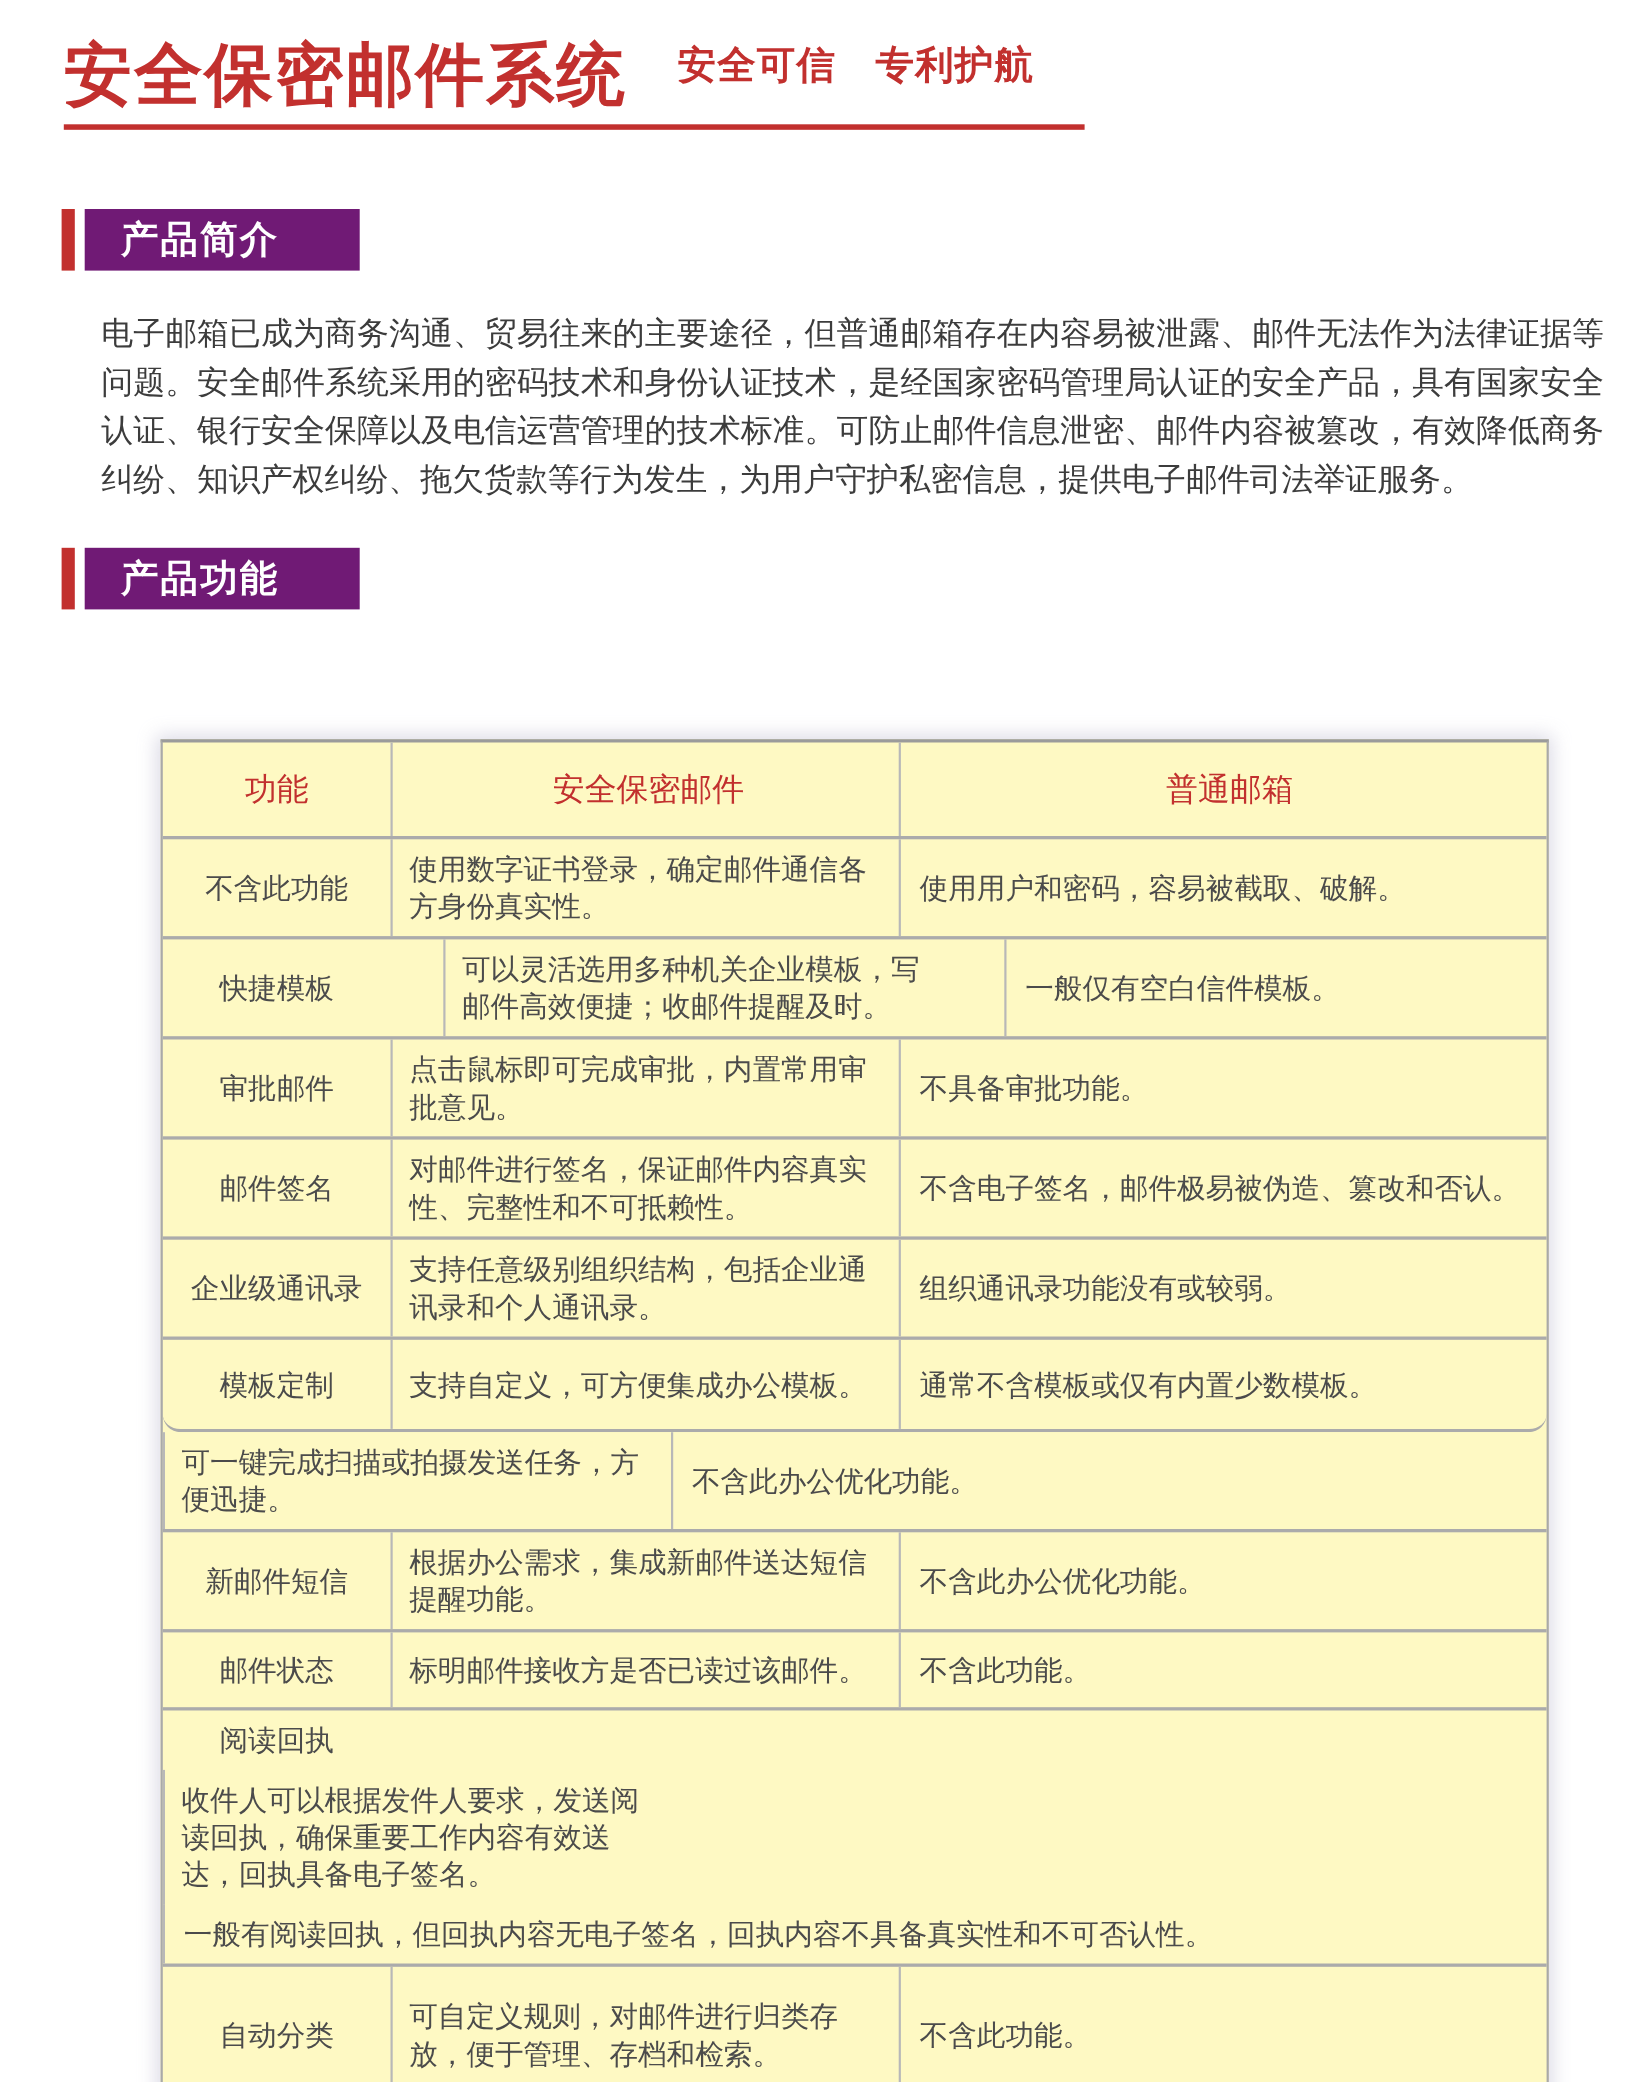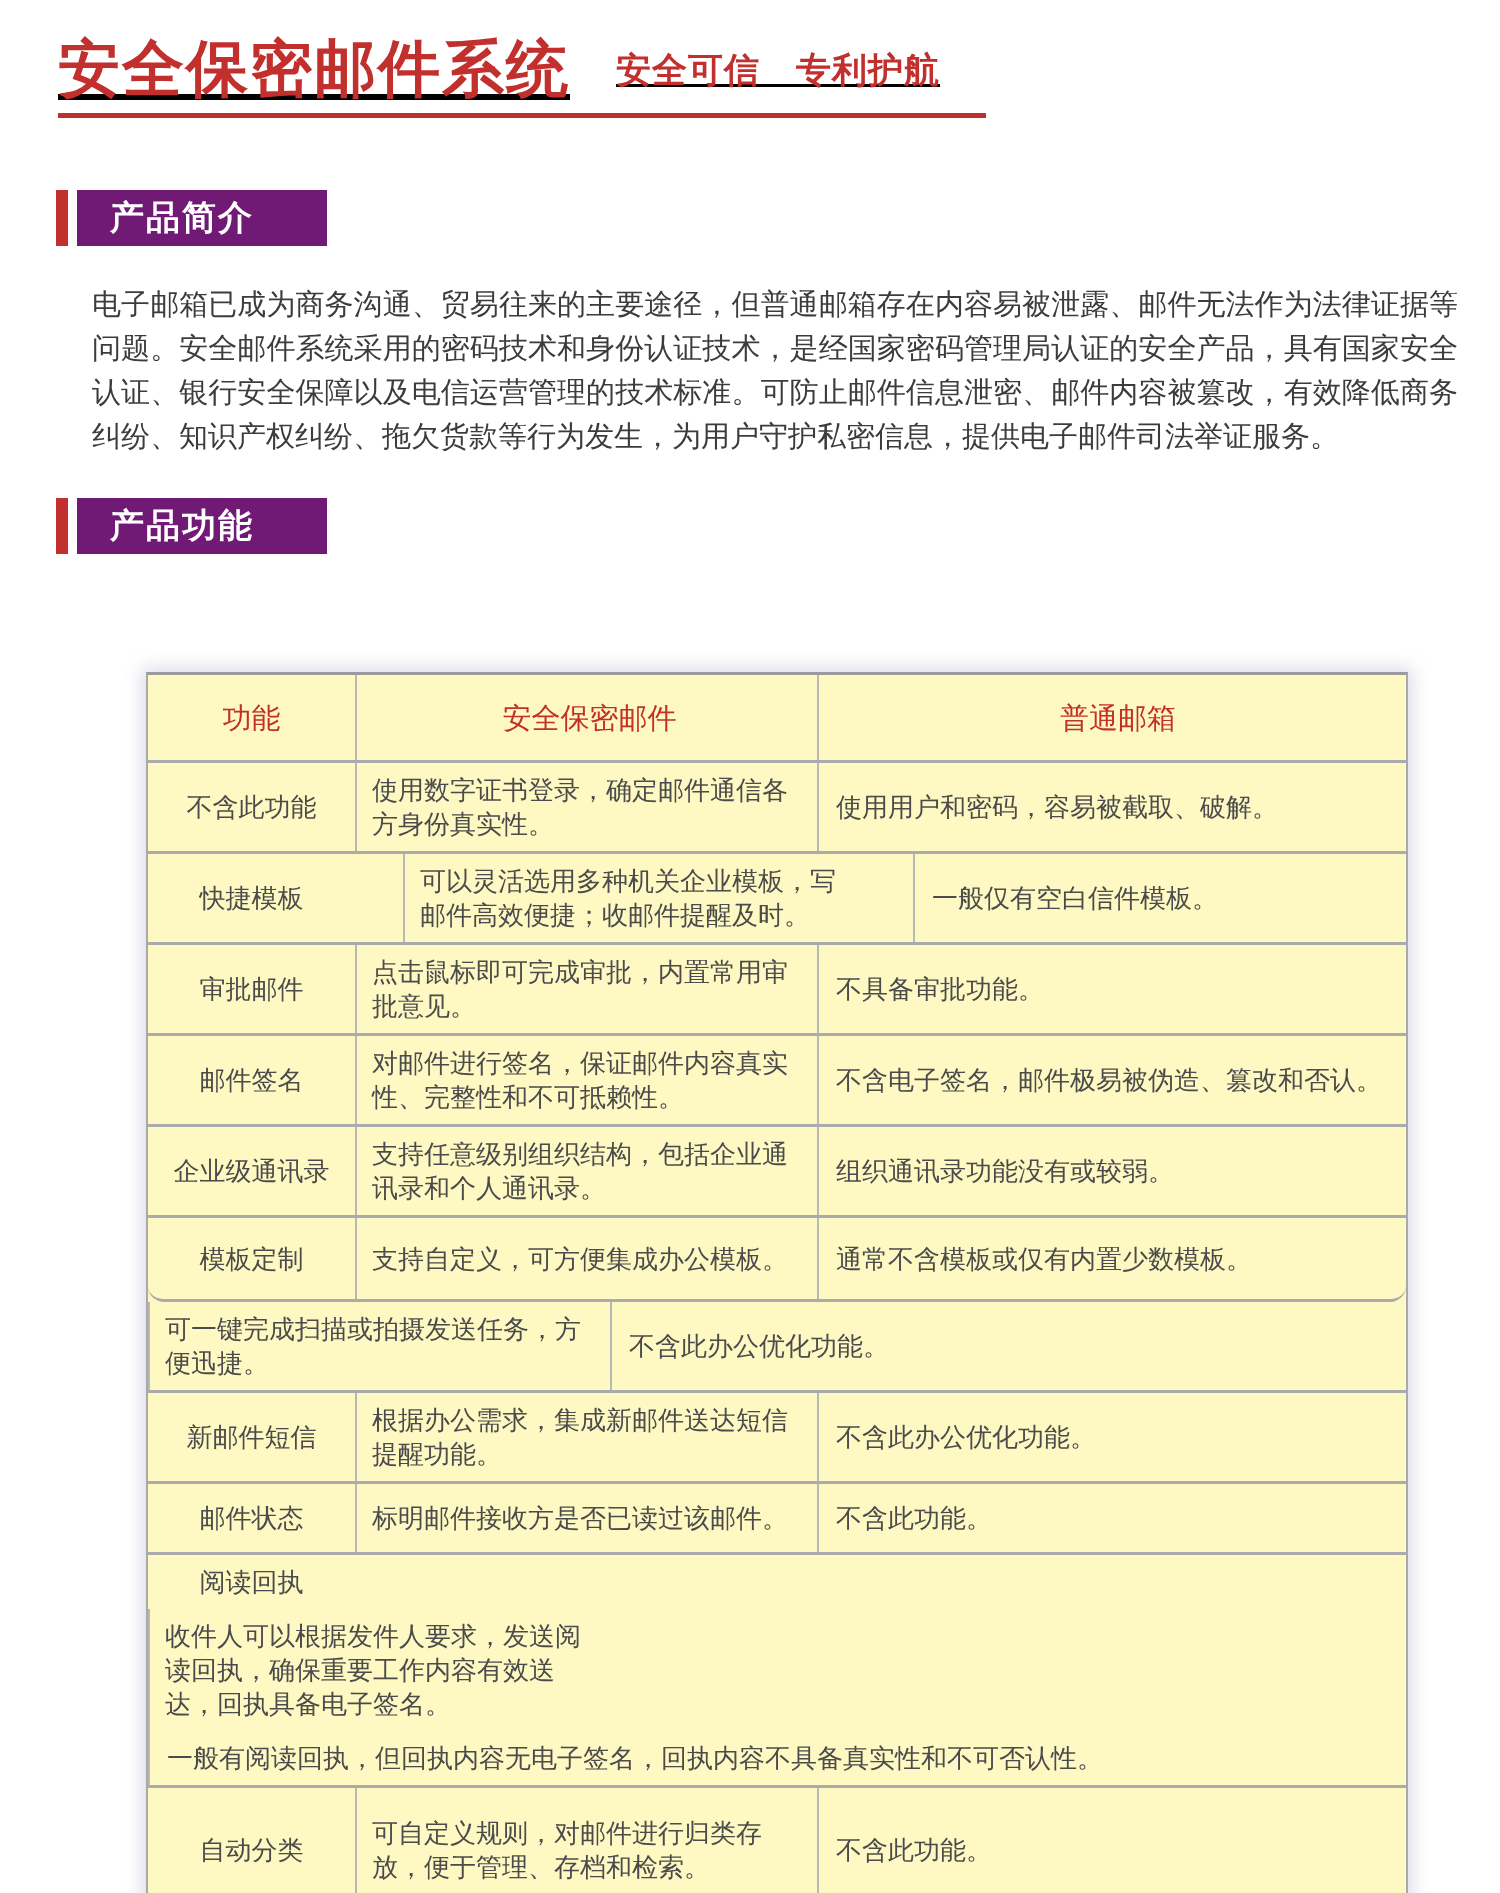--- a/index.html
+++ b/index.html
@@ -6,21 +6,21 @@
   html,body { background:#ffffff; }
   body {
     width:1500px; height:1893px;
     font-family:"Liberation Sans","DejaVu Sans",sans-serif;
     overflow:hidden; position:relative;
   }
   .page { width:1500px; height:1893px; background:#fff; }
 
   
   .doc-header { padding:36px 0 0 58px; }
-  .title-line { display:flex; align-items:flex-end;text-decoration:underline; }
+  .title-line { display:flex; align-items:flex-start; }
   .main-title {
     font-size:62px; font-weight:bold; color:#c2302e;
     line-height:1.05; letter-spacing:2px; white-space:nowrap;
   }
   .sub-title {
     font-size:35px; font-weight:bold; color:#c2302e;
     margin-left:46px; padding-bottom:7px; letter-spacing:1px; white-space:nowrap;
   }
   .title-underline { width:928px; height:5px; background:#c2302e; margin-top:12px; }
 

